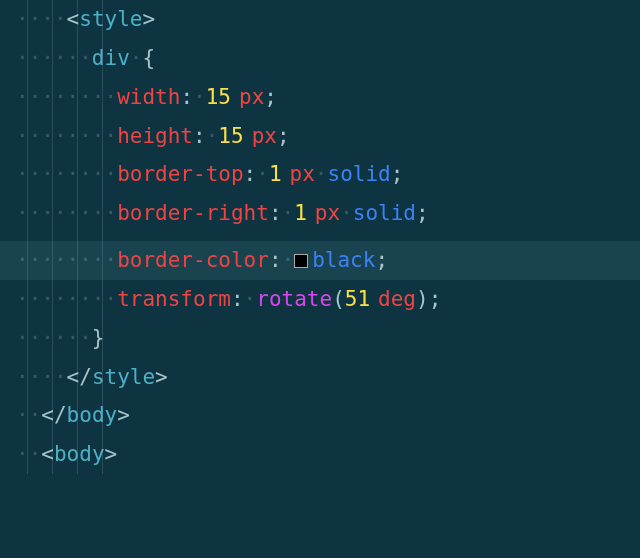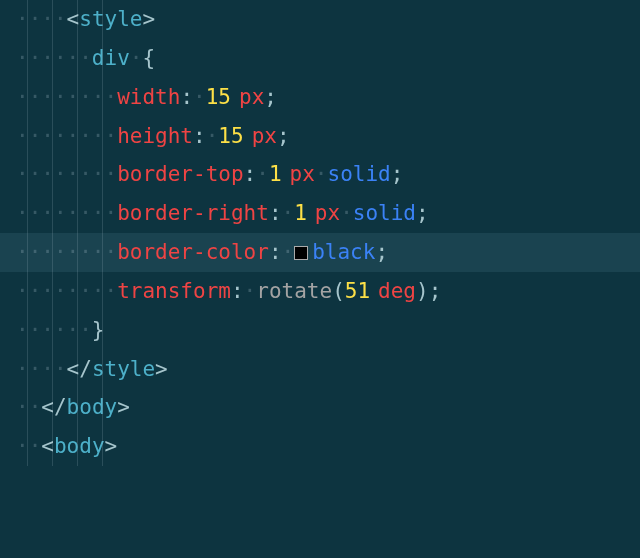--- a/index.html
+++ b/index.html
@@ -12,41 +12,41 @@
   overflow: hidden;
   width: 640px;
   height: 558px;
 }
 .editor { position: relative; }
 .line {
   position: relative;
   white-space: pre;
   padding-left: 16px;
 }
-.line.highlight { background: rgba(120,180,200,0.12); }
+.line.highlight { background: rgba(120,180,200,0.12); margin-top: 8px; }
 .guides {
   position: absolute;
   left: 0; top: 0; bottom: 0;
   pointer-events: none;
 }
 .guide {
   position: absolute;
   top: 0; bottom: 0;
   width: 1px;
   background: rgba(180,200,210,0.18);
 }
 .ws { color: rgba(180,200,210,0.25); }
 .punct { color: #a6c5cc; }
 .tag { color: #4db0c9; }
 .sel { color: #4db0c9; }
 .prop { color: #ef4444; }
 .num { color: #fde047; }
 .unit { color: #ef4444; margin-left: 8px; }
 .val { color: #3b82f6; }
-.func { color: #a3a3a3; margin-top: 36px; }
+.func { color: #d946ef; margin-top: 36px; }
 .swatch {
   display: inline-block;
   width: 14px; height: 14px;
   border: 1px solid #aaa;
   background: #000;
   vertical-align: -1px;
   margin-right: 4px;
 }
 </style>
 </head>

